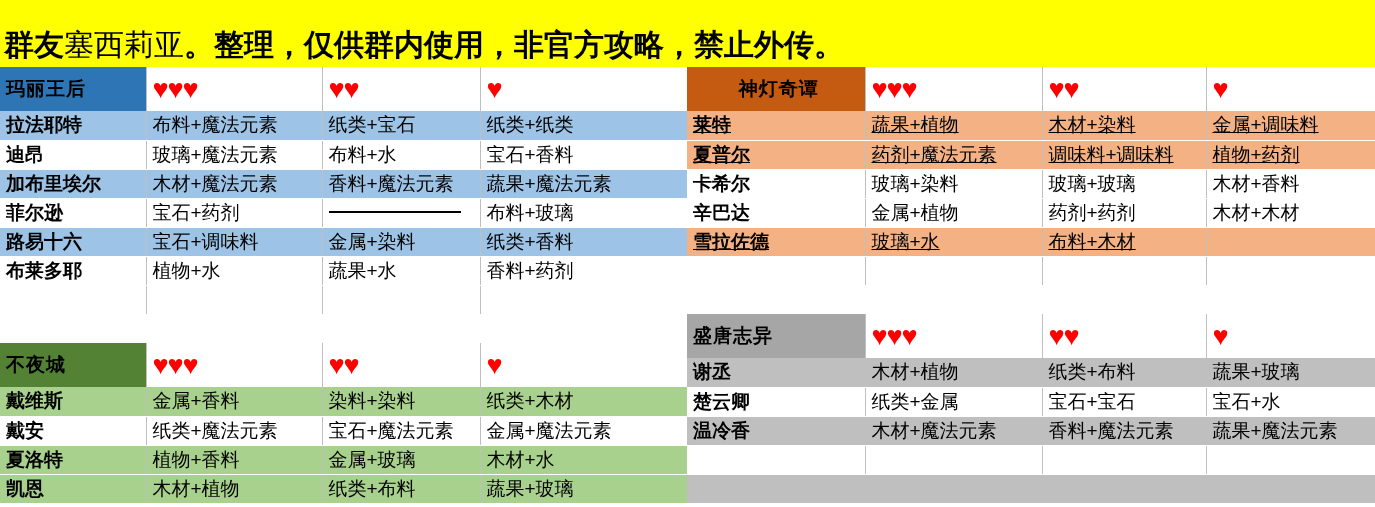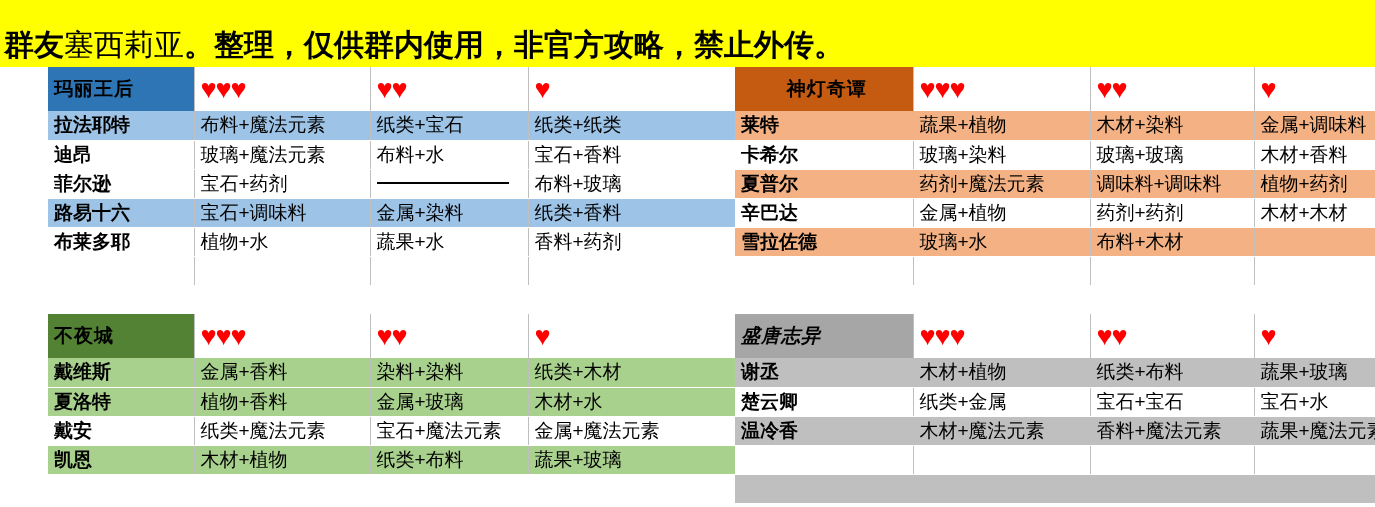--- a/index.html
+++ b/index.html
@@ -44,21 +44,20 @@
   .grid {
     position: relative;
     width: 1375px;
     height: 440px;
   }
   .panel {
     position: absolute;
     top: 0;
     width: 688px;
     height: 440px;
-    padding-left: 48px;
   }
   .panel.left  { left: 0; }
   .panel.right { left: 687px; }
 
   table.tbl {
     border-collapse: collapse;
     table-layout: fixed;
     width: 688px;
   }
   table.tbl td {
@@ -99,24 +98,24 @@
     color: #FF0000;
     font-size: 27px;
     line-height: 27px;
     letter-spacing: -1px;
   }
 
   
   .bg-blue-hd   { background: #2E75B6; }
   .bg-blue-alt  { background: #9DC3E6; }
   .bg-org-hd    { background: #C55A11; text-align: center; }
-  .bg-org-alt   { background: #F4B183; }
+  .bg-org-alt   { background: #F4B183; text-decoration: underline; }
   .bg-grn-hd    { background: #548235; }
   .bg-grn-alt   { background: #A9D18E; }
-  .bg-gry-hd    { background: #A6A6A6; font-style: italic; }
+  .bg-gry-hd    { background: #A6A6A6; }
   .bg-gry-alt   { background: #BFBFBF; }
   .bg-white     { background: #ffffff; }
 
   tr.spacer td {
     height: 29px;
     background: #ffffff;
     border-right: 1px solid #BFBFBF;
   }
   tr.spacer-plain td {
     height: 29px;
@@ -168,20 +167,26 @@
             <td class="bg-blue-alt">纸类+宝石</td>
             <td class="bg-blue-alt nodiv">纸类+纸类</td>
           </tr>
           <tr>
             <td class="namecell bg-white">迪昂</td>
             <td class="bg-white">玻璃+魔法元素</td>
             <td class="bg-white">布料+水</td>
             <td class="bg-white nodiv">宝石+香料</td>
           </tr>
           <tr>
+            <td class="namecell bg-blue-alt">加布里埃尔</td>
+            <td class="bg-blue-alt">木材+魔法元素</td>
+            <td class="bg-blue-alt">香料+魔法元素</td>
+            <td class="bg-blue-alt nodiv">蔬果+魔法元素</td>
+          </tr>
+          <tr>
             <td class="namecell bg-white">菲尔逊</td>
             <td class="bg-white">宝石+药剂</td>
             <td class="bg-white"><span class="dash"></span></td>
             <td class="bg-white nodiv">布料+玻璃</td>
           </tr>
           <tr>
             <td class="namecell bg-blue-alt">路易十六</td>
             <td class="bg-blue-alt">宝石+调味料</td>
             <td class="bg-blue-alt">金属+染料</td>
             <td class="bg-blue-alt nodiv">纸类+香料</td>
@@ -208,30 +213,30 @@
             <td class="hearts"><span class="heart">♥♥</span></td>
             <td class="hearts nodiv"><span class="heart">♥</span></td>
           </tr>
           <tr>
             <td class="namecell bg-grn-alt">戴维斯</td>
             <td class="bg-grn-alt">金属+香料</td>
             <td class="bg-grn-alt">染料+染料</td>
             <td class="bg-grn-alt nodiv">纸类+木材</td>
           </tr>
           <tr>
+            <td class="namecell bg-white">戴安</td>
+            <td class="bg-white">纸类+魔法元素</td>
+            <td class="bg-white">宝石+魔法元素</td>
+            <td class="bg-white nodiv">金属+魔法元素</td>
+          </tr>
+          <tr>
             <td class="namecell bg-grn-alt">夏洛特</td>
             <td class="bg-grn-alt">植物+香料</td>
             <td class="bg-grn-alt">金属+玻璃</td>
             <td class="bg-grn-alt nodiv">木材+水</td>
-          </tr>
-          <tr>
-            <td class="namecell bg-white">戴安</td>
-            <td class="bg-white">纸类+魔法元素</td>
-            <td class="bg-white">宝石+魔法元素</td>
-            <td class="bg-white nodiv">金属+魔法元素</td>
           </tr>
           <tr>
             <td class="namecell bg-grn-alt">凯恩</td>
             <td class="bg-grn-alt">木材+植物</td>
             <td class="bg-grn-alt">纸类+布料</td>
             <td class="bg-grn-alt nodiv">蔬果+玻璃</td>
           </tr>
         </tbody>
       </table>
     </div>
@@ -252,30 +257,30 @@
             <td class="hearts"><span class="heart">♥♥</span></td>
             <td class="hearts nodiv"><span class="heart">♥</span></td>
           </tr>
           <tr>
             <td class="namecell bg-org-alt">莱特</td>
             <td class="bg-org-alt">蔬果+植物</td>
             <td class="bg-org-alt">木材+染料</td>
             <td class="bg-org-alt nodiv">金属+调味料</td>
           </tr>
           <tr>
+            <td class="namecell bg-org-alt">夏普尔</td>
+            <td class="bg-org-alt">药剂+魔法元素</td>
+            <td class="bg-org-alt">调味料+调味料</td>
+            <td class="bg-org-alt nodiv">植物+药剂</td>
+          </tr>
+          <tr>
             <td class="namecell bg-white">卡希尔</td>
             <td class="bg-white">玻璃+染料</td>
             <td class="bg-white">玻璃+玻璃</td>
             <td class="bg-white nodiv">木材+香料</td>
-          </tr>
-          <tr>
-            <td class="namecell bg-org-alt">夏普尔</td>
-            <td class="bg-org-alt">药剂+魔法元素</td>
-            <td class="bg-org-alt">调味料+调味料</td>
-            <td class="bg-org-alt nodiv">植物+药剂</td>
           </tr>
           <tr>
             <td class="namecell bg-white">辛巴达</td>
             <td class="bg-white">金属+植物</td>
             <td class="bg-white">药剂+药剂</td>
             <td class="bg-white nodiv">木材+木材</td>
           </tr>
           <tr>
             <td class="namecell bg-org-alt">雪拉佐德</td>
             <td class="bg-org-alt">玻璃+水</td>

